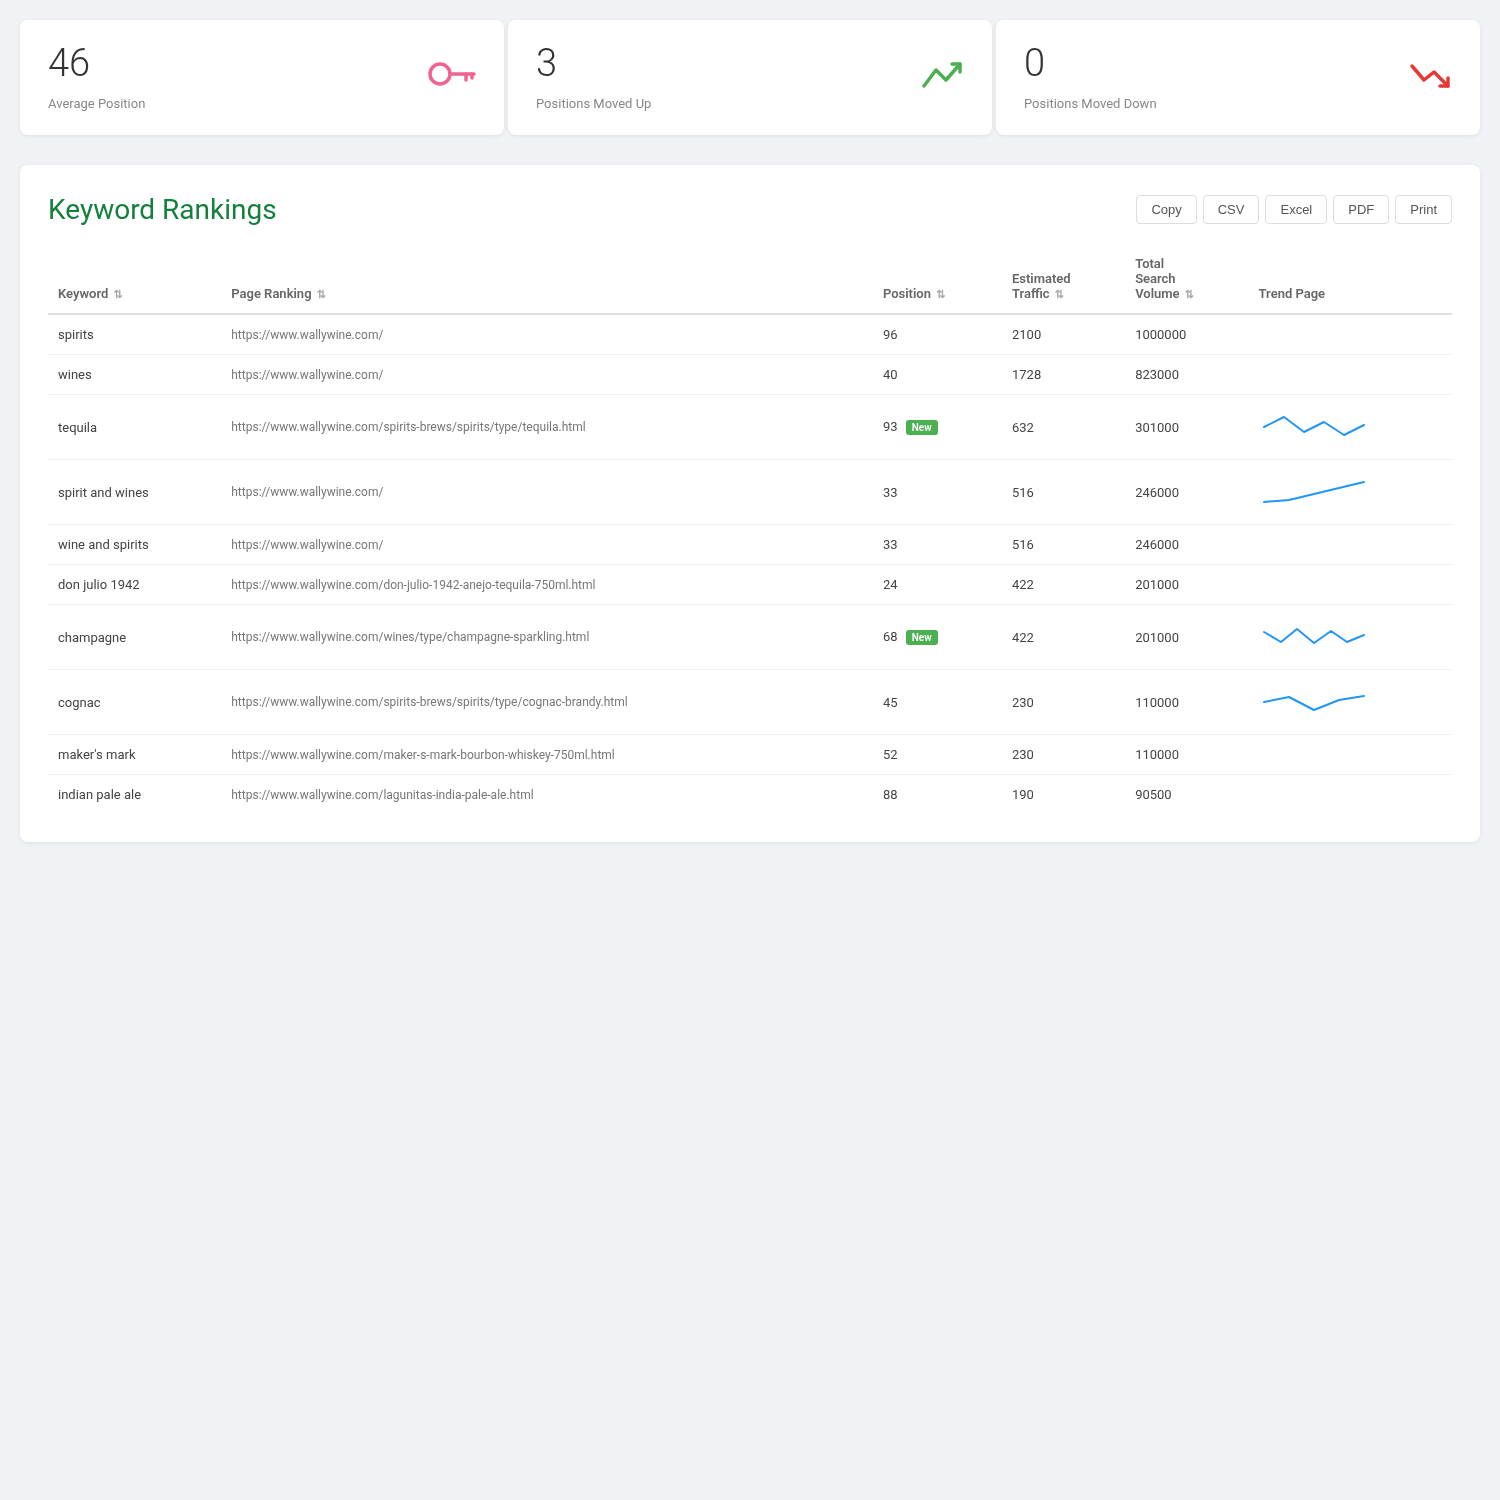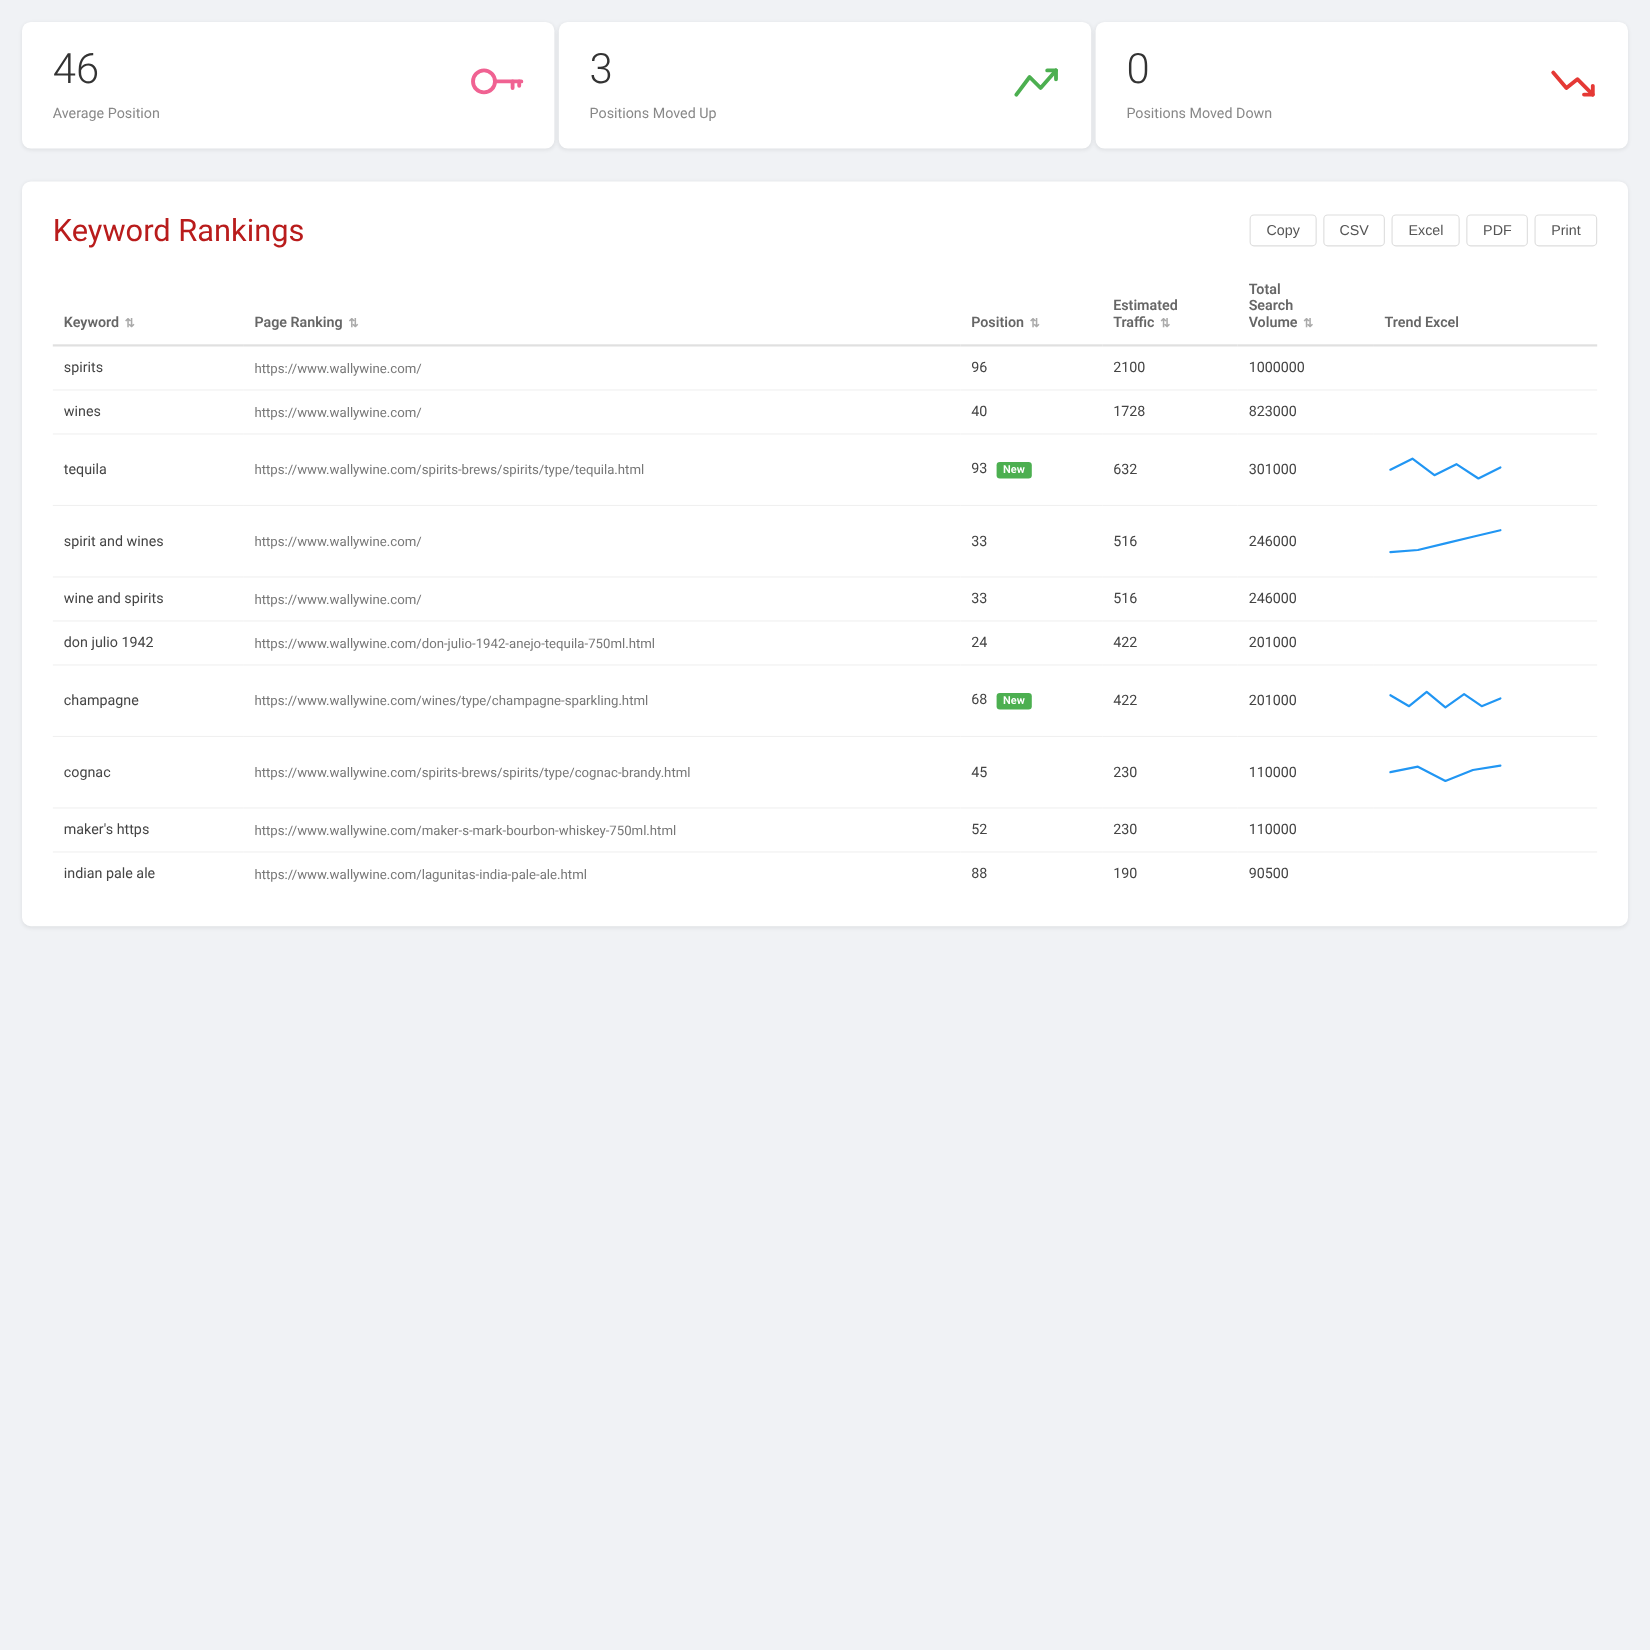--- a/index.html
+++ b/index.html
@@ -49,21 +49,21 @@
 
     .rankings-header {
       display: flex;
       align-items: center;
       justify-content: space-between;
       margin-bottom: 20px;
     }
     .rankings-title {
       font-size: 28px;
       font-weight: 400;
-      color: #b91c1c;
+      color: #15803d;
     }
     .toolbar-buttons {
       display: flex;
       gap: 6px;
     }
     .toolbar-btn {
       border: 1px solid #ddd;
       background: #fff;
       padding: 6px 14px;
       border-radius: 4px;
@@ -185,21 +185,21 @@
       </div>
   </div>
   <table>
     <thead>
         <tr>
           <th class="sortable"><span>Keyword</span> <span class="sort-icon">⇅</span></th>
           <th class="sortable"><span>Page Ranking</span> <span class="sort-icon">⇅</span></th>
           <th class="sortable"><span>Position</span> <span class="sort-icon">⇅</span></th>
           <th class="sortable"><span>Estimated<br>Traffic</span> <span class="sort-icon">⇅</span></th>
           <th class="sortable"><span>Total<br>Search<br>Volume</span> <span class="sort-icon">⇅</span></th>
-          <th><span>Trend Excel</span></th>
+          <th><span>Trend Page</span></th>
         </tr>
       </thead>
     <tbody>
         <tr>
           <td>spirits</td>
           <td class="url-cell">https://www.wallywine.com/</td>
           <td>96</td>
           <td>2100</td>
           <td>1000000</td>
           <td class="trend-line-cell"></td>
@@ -262,21 +262,21 @@
           <td>cognac</td>
           <td class="url-cell">https://www.wallywine.com/spirits-brews/spirits/type/cognac-brandy.html</td>
           <td>45</td>
           <td>230</td>
           <td>110000</td>
           <td class="trend-line-cell"><span><svg class="trend-svg" width="110" height="40" viewBox="0 0 110 40">
       <polyline points="5,20 30,15 55,28 80,18 105,14" fill="none" stroke="#2196f3" stroke-width="2" stroke-linecap="round" stroke-linejoin="round"></polyline>
     </svg></span></td>
         </tr>
         <tr>
-          <td>maker's https</td>
+          <td>maker's mark</td>
           <td class="url-cell">https://www.wallywine.com/maker-s-mark-bourbon-whiskey-750ml.html</td>
           <td>52</td>
           <td>230</td>
           <td>110000</td>
           <td class="trend-line-cell"></td>
         </tr>
         <tr>
           <td>indian pale ale</td>
           <td class="url-cell">https://www.wallywine.com/lagunitas-india-pale-ale.html</td>
           <td>88</td>

